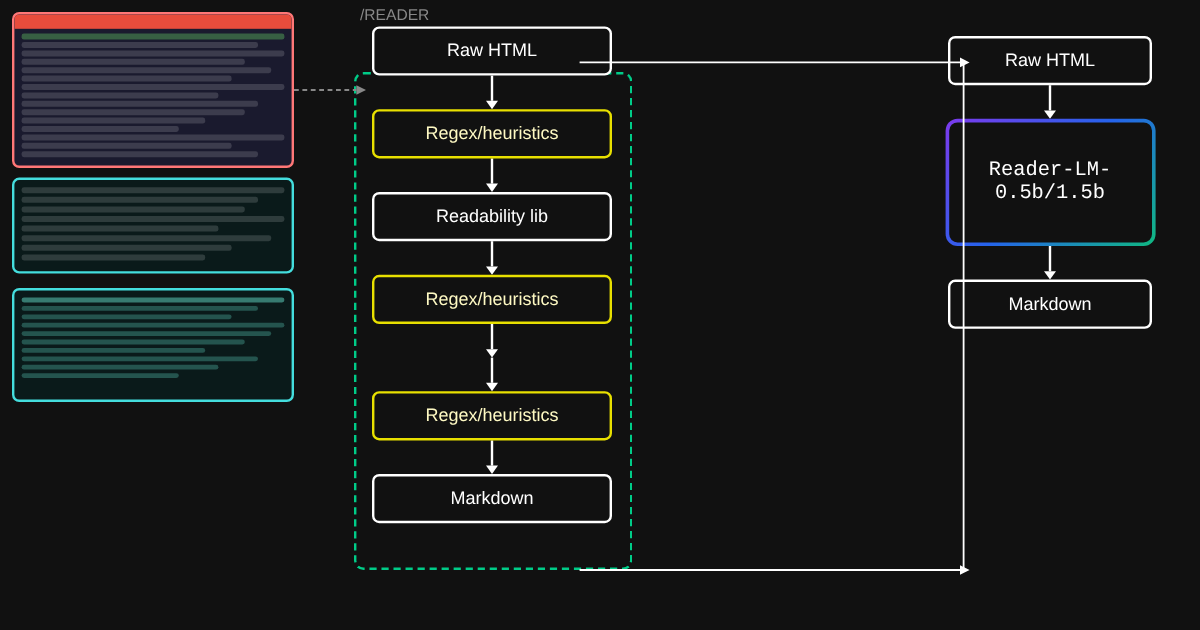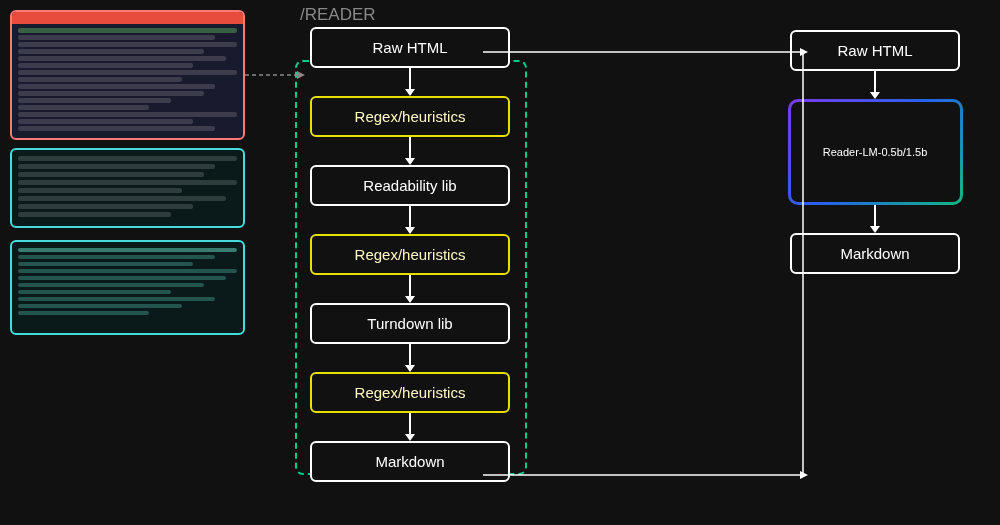--- a/index.html
+++ b/index.html
@@ -115,21 +115,21 @@
       top: 5px;
       width: 260px;
       height: 515px;
       display: flex;
       flex-direction: column;
       align-items: center;
     }
 
     .flow-label {
       color: #888;
-      font-size: 17px;
+      font-size: 13px;
       margin-bottom: 2px;
       align-self: flex-start;
       margin-left: 20px;
     }
 
     .flow-box {
       border: 2px solid #fff;
       border-radius: 6px;
       background: #111;
       width: 200px;
@@ -184,26 +184,27 @@
       padding: 3px;
       background: linear-gradient(135deg, #7c3aed, #2563eb, #10b981);
       margin: 0 auto;
     }
 
     .reader-lm-inner {
       background: #111;
       border-radius: 7px;
       text-align: center;
       padding: 28px 8px;
-      font-size: 11px;
+      font-size: 17px;
       color: #fff;
       min-height: 100px;
       display: flex;
       align-items: center;
       justify-content: center;
+      font-family: Liberation Mono, monospace;
     }
 
     
     .connectors {
       position: absolute;
       top: 0;
       left: 0;
       width: 1000px;
       height: 525px;
       pointer-events: none;
@@ -322,23 +323,20 @@
 
     <div class="flow-box yellow-border">
       <span>Regex/heuristics</span>
     </div>
 
     <div class="v-arrow">
       <div class="v-line"></div>
       <div class="v-arrow-head"></div>
     </div>
 
-    <div class="flow-box">
-      <span>Turndown lib</span>
-    </div>
 
     <div class="v-arrow">
       <div class="v-line"></div>
       <div class="v-arrow-head"></div>
     </div>
 
     <div class="flow-box yellow-border">
       <span>Regex/heuristics</span>
     </div>
 

